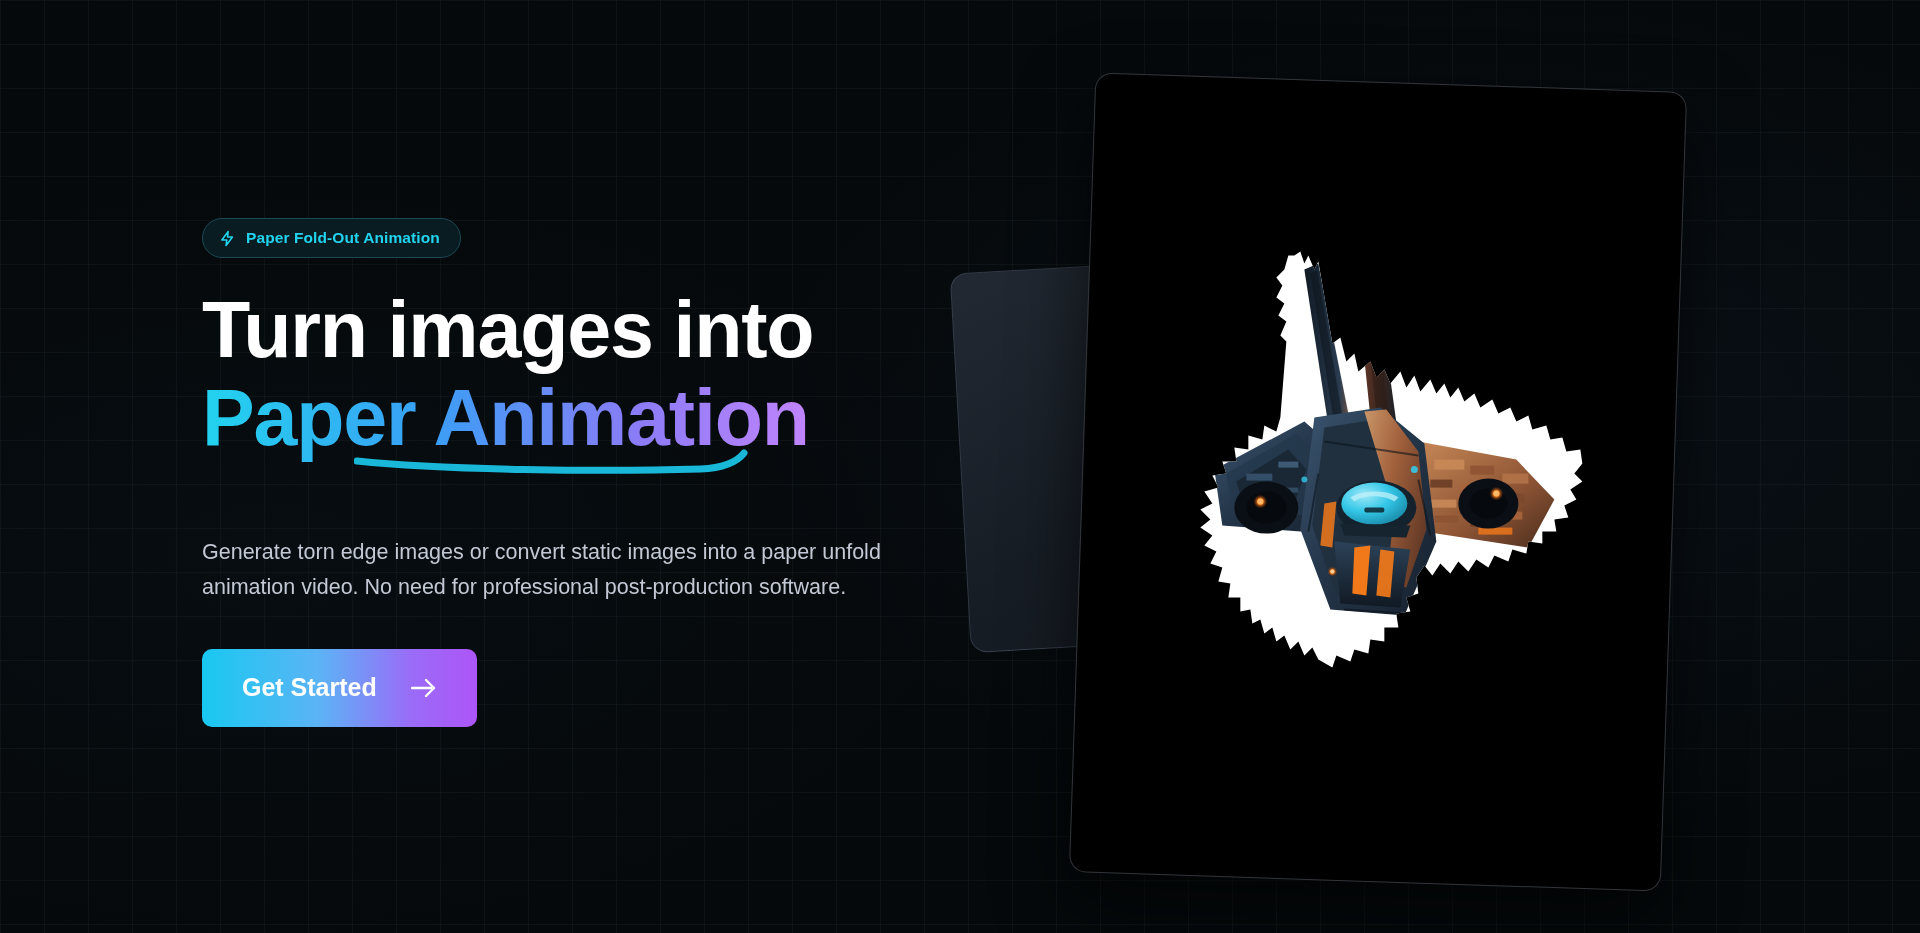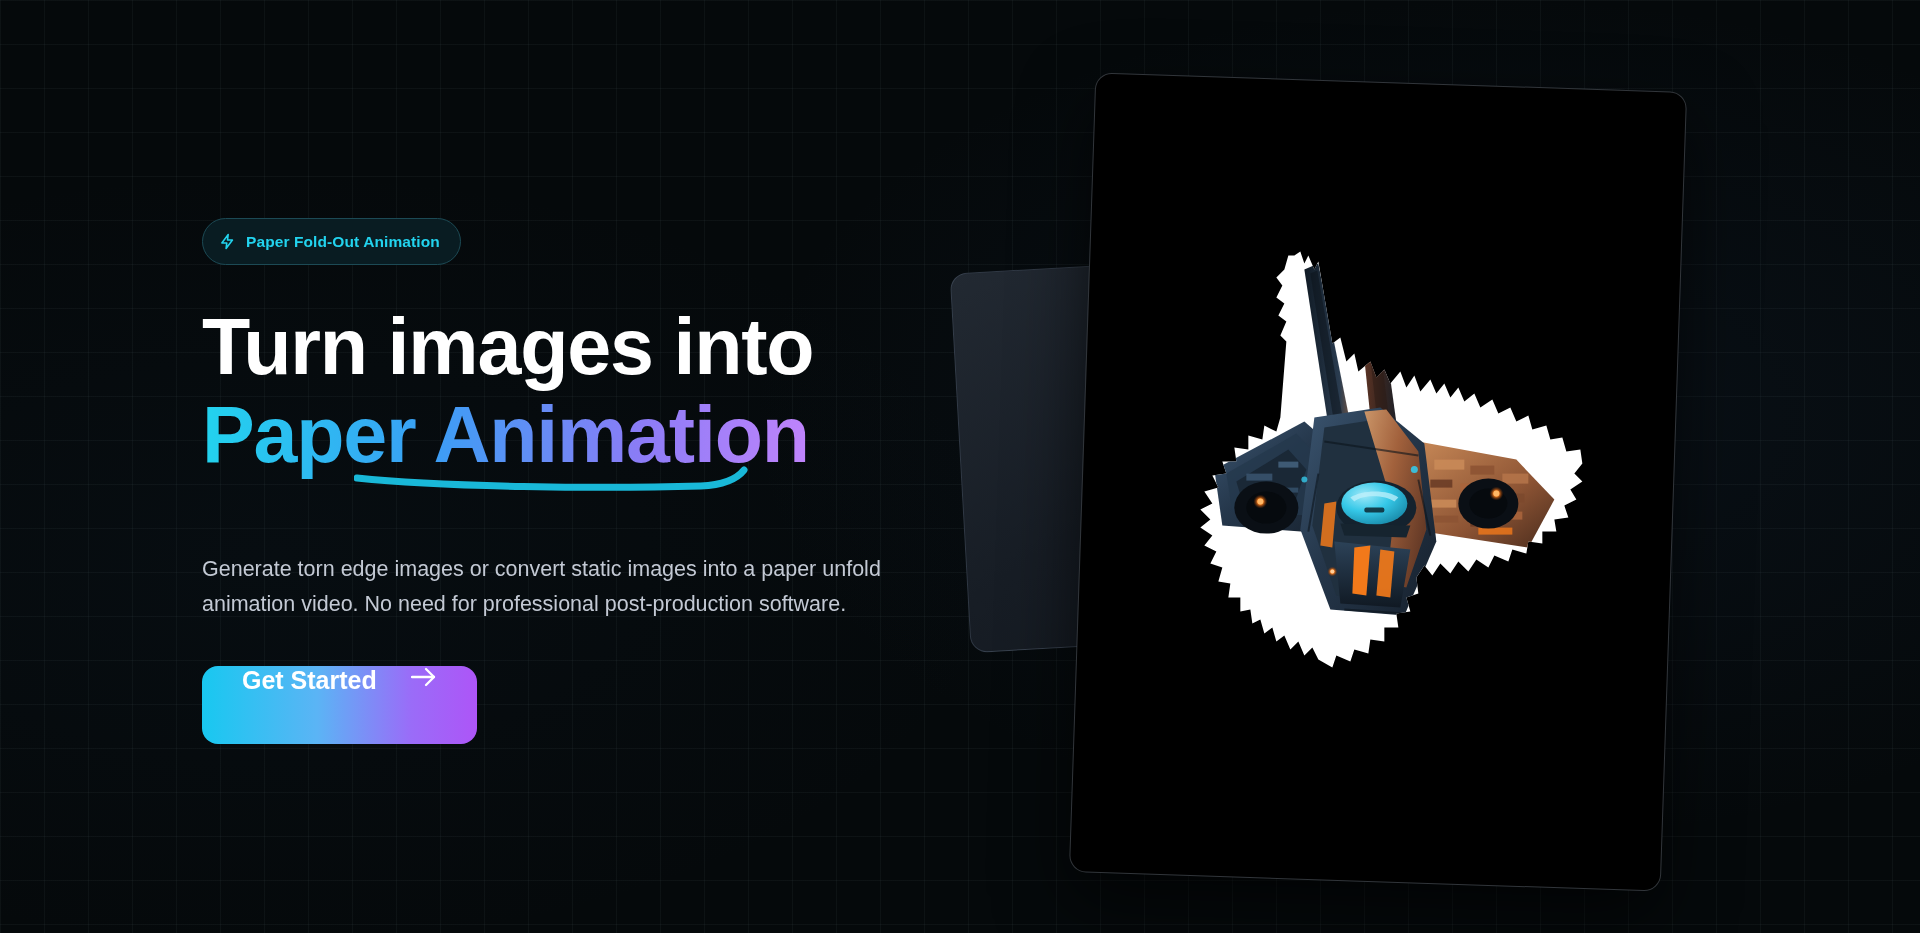--- a/index.html
+++ b/index.html
@@ -40,36 +40,36 @@
   
   .left-col {
     position:absolute;
     left:202px; top:218px;
     width:780px;
   }
 
   
   .badge {
     display:inline-flex; align-items:center; gap:10px;
-    height:47px; padding:0 20px 0 16px;
+    height:40px; padding:0 20px 0 16px;
     border:1px solid #1c4a55;
     border-radius:999px;
     background:#091c22;
     white-space:nowrap;
   }
   .badge-icon { display:flex; width:17px; height:17px; flex:0 0 auto; }
   .badge-icon svg { width:17px; height:17px; display:block; }
   .badge-text {
     font-size:15.5px; font-weight:bold;
     color:#22d3ee; letter-spacing:0.1px;
   }
 
   
   .headline {
-    margin-top:38px;
+    margin-top:28px;
     font-size:79px;
     font-weight:bold;
     line-height:1.12;
     letter-spacing:-1.2px;
   }
   .headline-l1 { display:block; color:#ffffff; }
   .headline-l2-wrap { display:block; position:relative; width:max-content; }
   .headline-l2 {
     display:block;
     background:linear-gradient(90deg,#22d3ee 0%,#3b9ef5 38%,#8b7cf6 72%,#c084fc 100%);
@@ -88,24 +88,24 @@
   .lede {
     margin-top:72px;
     width:742px;
     font-size:21.5px;
     line-height:1.62;
     color:#c3c9d4;
   }
 
   
   .cta {
-    display:inline-flex; gap:34px;
+    display:inline-flex; align-items:center; gap:34px;
     margin-top:44px;
     height:78px; padding:0 40px;
-    border:none; border-radius:16px;
+    border:none; border-radius:10px;
     background:linear-gradient(90deg,#18c8f0 0%,#5bb4f5 42%,#9a6cf8 76%,#ad55f7 100%);
     color:#ffffff;
     font-family:"Liberation Sans", sans-serif;
     font-size:25px; font-weight:bold;
     cursor:pointer;
   }
   .cta-arrow { display:flex; width:26px; height:22px; }
   .cta-arrow svg { width:26px; height:22px; display:block; }
 
   

